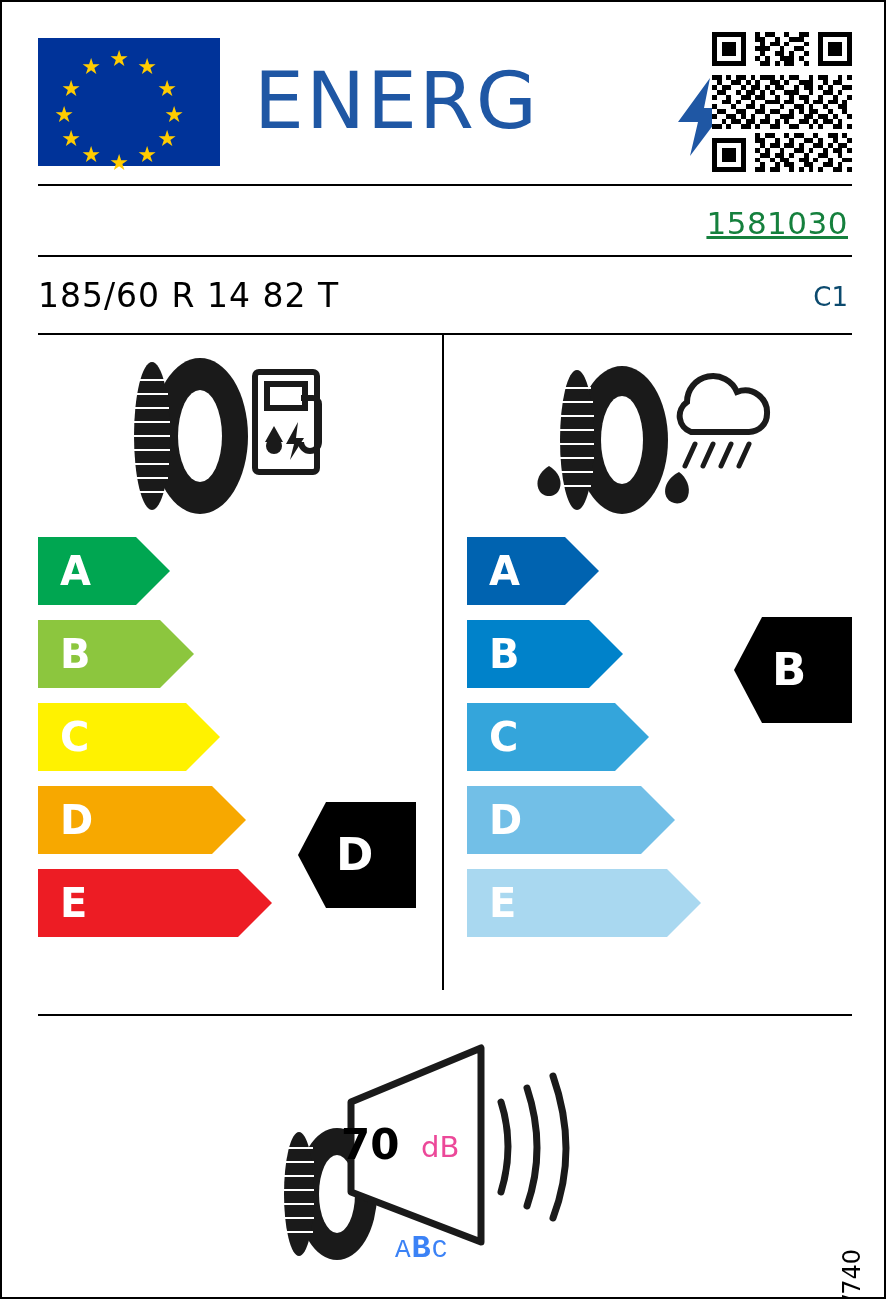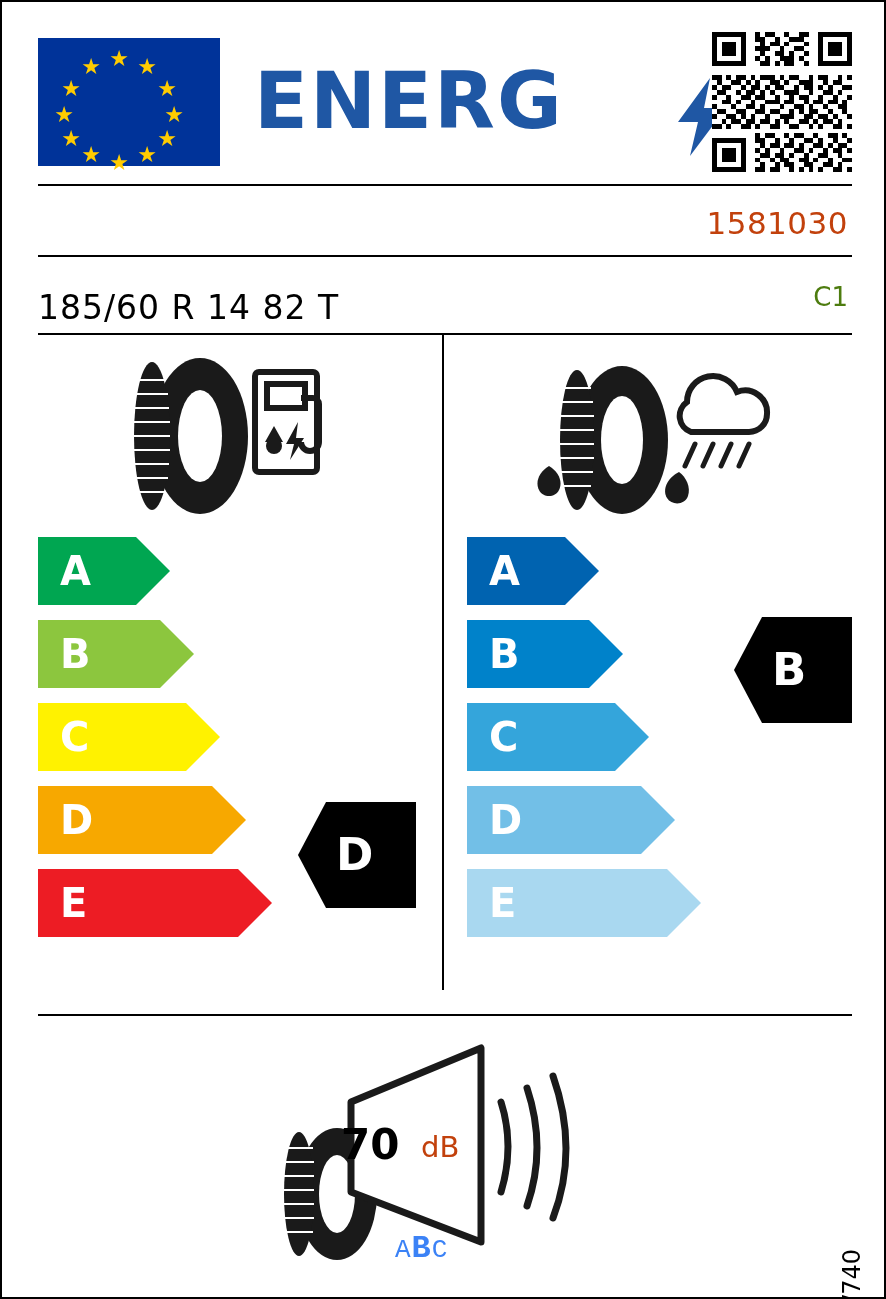--- a/index.html
+++ b/index.html
@@ -44,21 +44,21 @@
     line-height: 22px;
     width: 22px;
     height: 22px;
     text-align: center;
   }
   .energy-word {
     position: absolute;
     left: 216px;
     top: 30px;
     font-family: "DejaVu Sans", sans-serif;
-    font-weight: bold;
+    font-weight: normal;
     font-size: 79px;
     line-height: 79px;
     letter-spacing: 2px;
     color: #1F57A4;
   }
   .energy-bolt {
     position: absolute;
     left: 638px;
     top: 46px;
     width: 52px;
@@ -94,38 +94,38 @@
     font-size: 31px;
     font-weight: bold;
     color: #000;
     letter-spacing: .5px;
   }
   .code {
     position: absolute;
     right: 36px;
     top: 203px;
     font-size: 31px;
-    color: #c2410c;
+    color: #15803d;
     letter-spacing: .5px;
+    text-decoration: underline;
   }
   .size {
     position: absolute;
     left: 36px;
     top: 274px;
     font-size: 33px;
     color: #000;
     letter-spacing: 1px;
-    margin-top: 12px;
   }
   .class {
     position: absolute;
     right: 36px;
     top: 280px;
     font-size: 26px;
-    color: #4d7c0f;
+    color: #0c4a6e;
   }
 
   
   .picto {
     position: absolute;
   }
 
   
   .scale {
     position: absolute;
@@ -186,21 +186,21 @@
     top: 78px;
     font-size: 42px;
     font-weight: bold;
     color: #000;
   }
   .db-unit {
     position: absolute;
     left: 152px;
     top: 88px;
     font-size: 29px;
-    color: #c2410c;
+    color: #ec4899;
   }
   .abc {
     position: absolute;
     left: 126px;
     top: 188px;
     font-size: 26px;
     color: #3b82f6;
     letter-spacing: 1px;
     font-family: Liberation Mono, monospace;
   }

